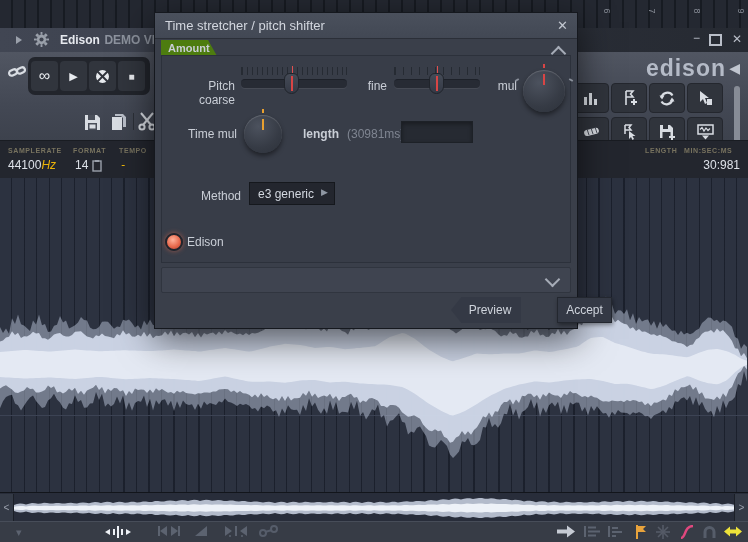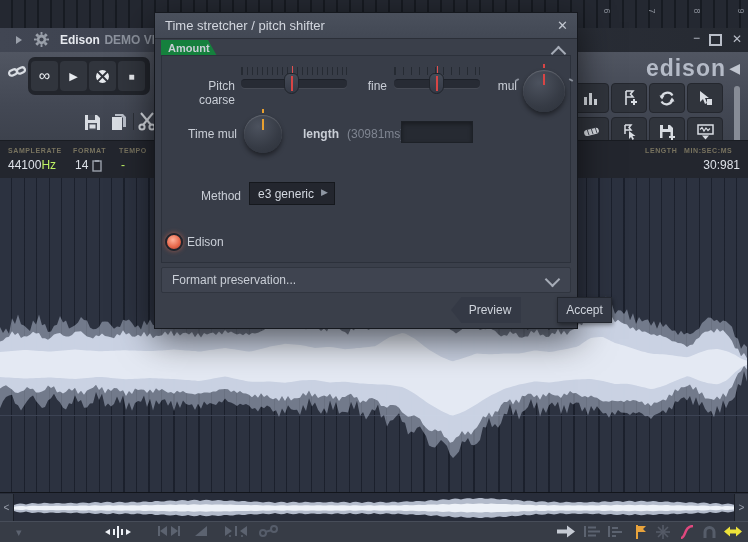--- a/index.html
+++ b/index.html
@@ -39,21 +39,21 @@
     border:1px solid #24272e;display:flex;align-items:center;justify-content:center;}
   #e-logo{position:absolute;right:22px;top:3px;color:#b5bbc7;font-size:23px;
     letter-spacing:1px;font-weight:bold;}
   #e-speaker{position:absolute;right:8px;top:8px;color:#c0c5cf;font-size:14px;}
   #bg-scrollbar{right:8px;top:34px;width:6px;height:62px;background:#878c96;border-radius:3px;}
 
   
   #e-info{left:0;top:112px;width:748px;height:38px;background:#23262e;border-top:1px solid #191c22;}
   .i-label{position:absolute;top:6px;color:#78735f;font-size:7px;letter-spacing:.6px;font-weight:bold;}
   .i-value{position:absolute;top:17px;color:#dde1e8;font-size:12px;}
-  .i-dim{color:#bef264;}
+  .i-dim{color:#eab308;font-style:italic;}
 
   
   #e-wave{left:0;top:150px;width:748px;height:314px;background:#2c3240;overflow:hidden;}
   #grid{position:absolute;left:0;top:0;width:748px;height:314px;
     background:repeating-linear-gradient(90deg,transparent 0 11px,rgba(11,15,25,.5) 11px 12.5px);}
   #hline{position:absolute;left:0;top:237px;width:748px;height:1px;background:#3c4354;}
 
   
   #e-overview{left:0;top:464px;width:748px;height:29px;background:#282d3a;border-top:1px solid #12151b;box-sizing:border-box;}
   .ov-btn{position:absolute;top:1px;width:13px;height:27px;background:#343a46;color:#9ba1ad;
@@ -67,21 +67,21 @@
 
   
   #dlg{left:154px;top:12px;width:424px;height:317px;background:#3a3f4a;
     border:1px solid #15181e;box-sizing:border-box;box-shadow:0 10px 34px rgba(0,0,0,.6);}
   #dlg-title{position:absolute;left:0;top:0;width:100%;height:26px;
     background:linear-gradient(#4a505c,#424854);border-bottom:1px solid #2b2f38;box-sizing:border-box;}
   #dlg-title-text{position:absolute;left:10px;top:5px;color:#d3d7df;font-size:13px;}
   #dlg-close{position:absolute;right:9px;top:5px;color:#c3c8d1;font-size:13px;}
   #grp{position:absolute;left:6px;top:42px;width:410px;height:208px;
     background:#383d48;border:1px solid #2c313b;box-sizing:border-box;}
-  #grp-tab{position:absolute;left:6px;top:27px;width:56px;height:16px;background:#15803d;
+  #grp-tab{position:absolute;left:6px;top:27px;width:56px;height:16px;background:#4d7c0f;
     clip-path:polygon(0 0,84% 0,100% 100%,0 100%);
     color:#c8cdd5;font-size:11px;font-weight:bold;padding:2px 0 0 7px;box-sizing:border-box;}
   .dlg-label{position:absolute;color:#c9ced6;font-size:12px;}
   .dim-label{color:#7f8591;}
 
   .slider{position:absolute;height:34px;}
   .ticks{position:absolute;left:0;top:0;right:0;height:8px;
     border-left:1px solid #262b33;border-right:1px solid #262b33;
     background:repeating-linear-gradient(90deg,#262b33 0 1px,transparent 1px 5px);}
   .red-tick{position:absolute;top:-1px;width:1px;height:9px;background:#e05050;}
@@ -434,20 +434,19 @@
     <span class="dlg-label" style="left:20px;top:176px;width:66px;text-align:right;">Method</span>
     <div id="method-dd" style="left:94px;top:169px;width:86px;height:23px;">
       <span style="position:absolute;left:8px;top:4px;">e3 generic</span>
       <span id="method-arrow">▶</span>
     </div>
 
     <div id="radio-insert" style="left:10px;top:220px;"></div>
     <span class="dlg-label" style="left:32px;top:222px;">Edison</span>
 
     <div id="formant-bar">
-      <span class="dlg-label" style="left:10px;top:5px;">Formant preservation...</span>
       <div class="chev" style="right:12px;top:6px;transform:rotate(45deg);"></div>
     </div>
 
     <div id="btn-preview" class="dlg-btn">Preview</div>
     <div id="btn-accept" class="dlg-btn">Accept</div>
   </div>
 </div>
 
 </body></html>

